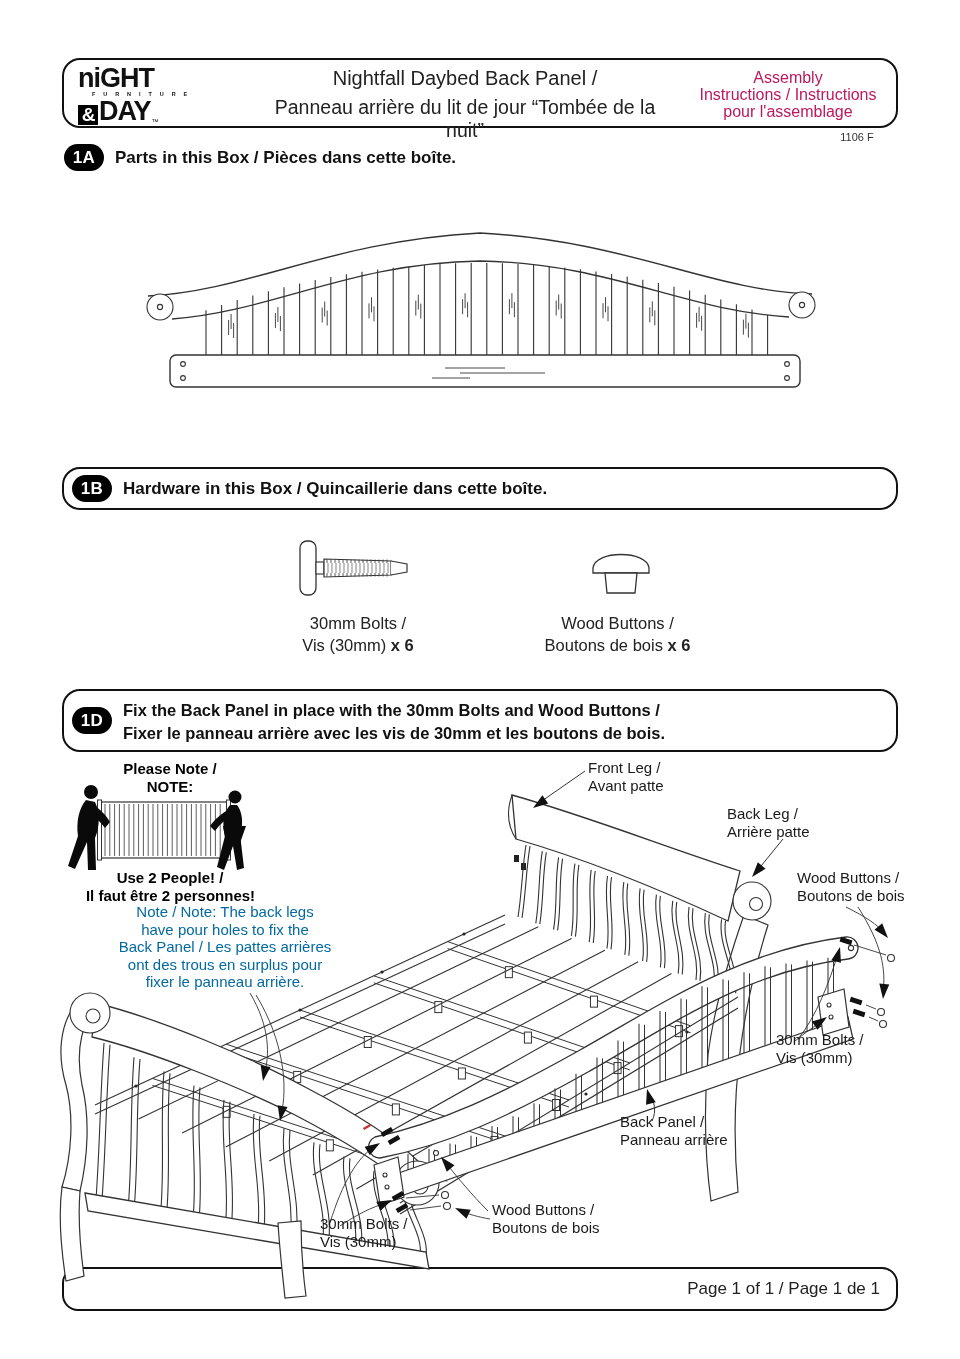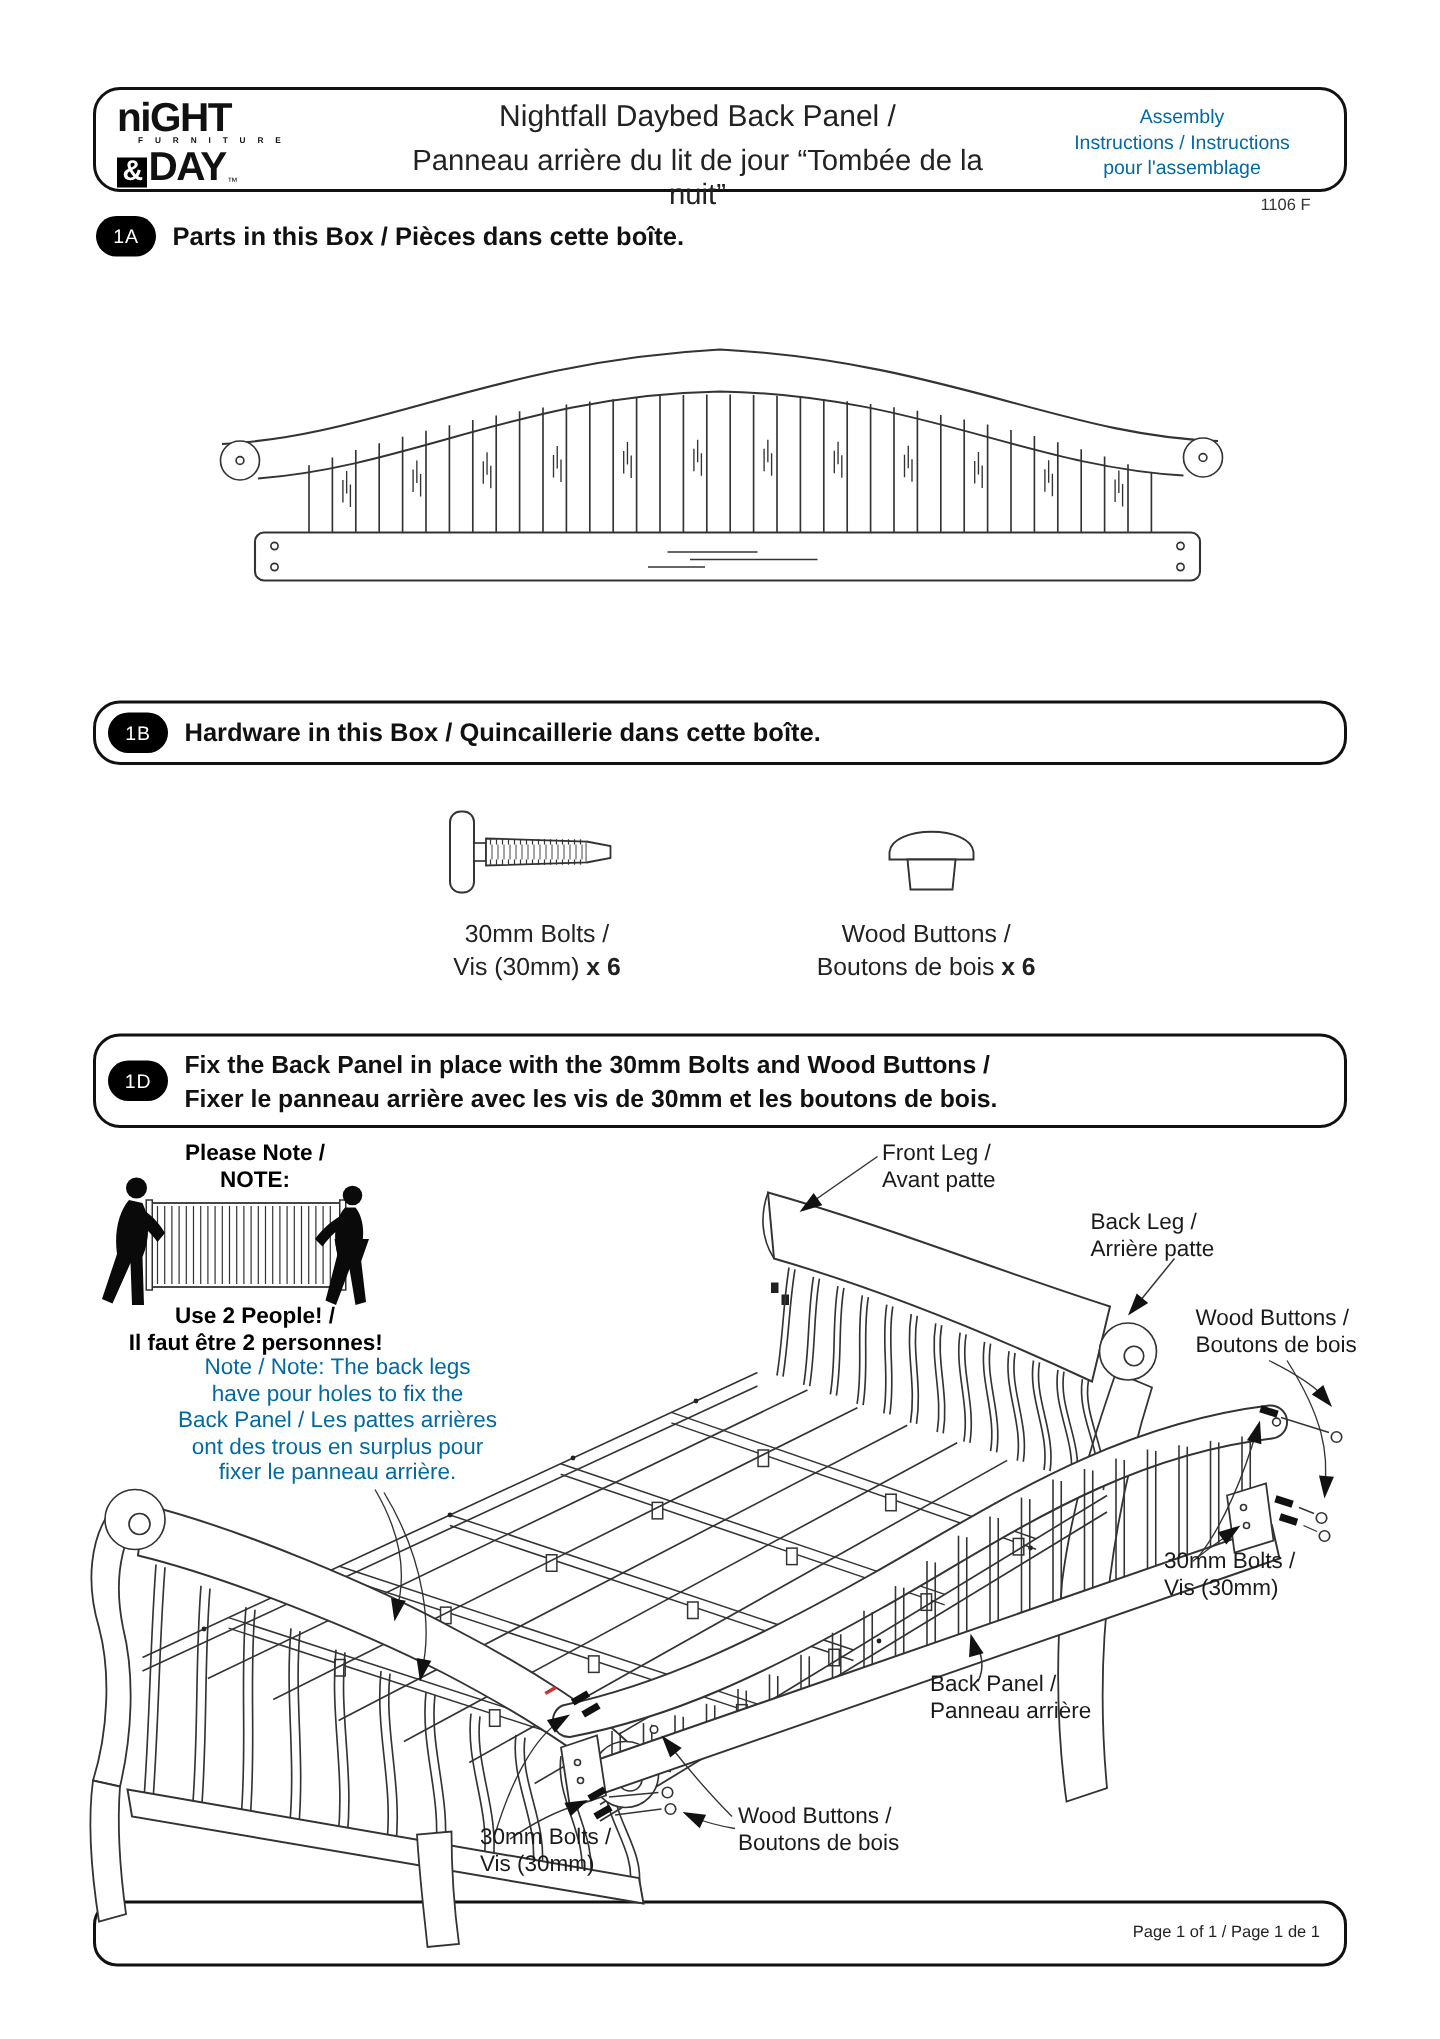--- a/index.html
+++ b/index.html
@@ -1,42 +1,42 @@
 <!DOCTYPE html>
 <html><head>
 <meta charset="utf-8">
 <style>
   html,body{margin:0;padding:0;background:#fff;}
   .page{position:relative;width:960px;height:1359px;background:#fff;overflow:hidden;
         font-family:"Liberation Sans","DejaVu Sans",sans-serif;color:#111;}
   .abs{position:absolute;}
   .box{border:2.6px solid #111;border-radius:18px;background:#fff;box-sizing:border-box;}
-  .badge{display:inline-block;background:#000;color:#fff;font-weight:normal;
-         font-size:13px;line-height:27px;width:40px;height:27px;text-align:center;
+  .badge{display:inline-block;background:#000;color:#fff;font-weight:bold;
+         font-size:17px;line-height:27px;width:40px;height:27px;text-align:center;
          border-radius:14px;letter-spacing:0.5px;}
   .bold{font-weight:bold;}
   .hdr-title{position:absolute;left:165px;right:235px;top:7px;text-align:center;margin-left:40px;}
   .hdr-title .l1{font-size:20px;color:#222;}
   .hdr-title .l2{font-size:19.5px;color:#222;margin-top:6px;}
   .hdr-right{position:absolute;right:8px;top:9px;width:200px;text-align:center;
-             font-size:13px;line-height:17px;color:#0369a1;}
+             font-size:16px;line-height:17px;color:#be185d;}
   .doccode{font-size:11px;color:#333;}
   .sec-head{display:flex;align-items:center;gap:11px;font-weight:bold;font-size:17px;}
   .logo{line-height:1;}
   .logo .top{font-weight:bold;font-size:27px;letter-spacing:-1px;font-stretch:condensed;}
   .logo .furn{font-size:5.5px;letter-spacing:3.2px;margin:0 0 0 14px;font-weight:bold;}
   .logo .bot{font-weight:bold;font-size:27px;letter-spacing:-1px;display:flex;align-items:flex-end;}
   .logo .amp{display:inline-block;background:#000;color:#fff;font-size:19px;width:20px;height:20px;
              line-height:20px;text-align:center;margin-right:1px;}
   .logo .tm{font-size:7px;align-self:flex-end;margin-left:1px;font-weight:normal;}
   .cap{font-size:16.5px;text-align:center;color:#222;}
   .notetxt{font-size:15px;line-height:17.5px;text-align:center;color:#0369a1;}
   .nb{font-weight:bold;font-size:15px;text-align:center;color:#000;}
   .footer-box{border:2.6px solid #111;border-radius:16px;background:#fff;box-sizing:border-box;
-              text-align:right;font-size:11px;line-height:39px;padding-right:16px;color:#222;}
+              text-align:right;font-size:17px;line-height:39px;padding-right:16px;color:#222;}
   svg text{font-family:"Liberation Sans","DejaVu Sans",sans-serif;}
 </style>
 </head>
 <body>
 
 <div class="page">
 
   <div class="abs box" style="left:62px;top:58px;width:836px;height:70px;padding-left:40px;">
     <div class="abs logo" style="left:14px;top:5px;">
       <div class="top">niGHT</div>

